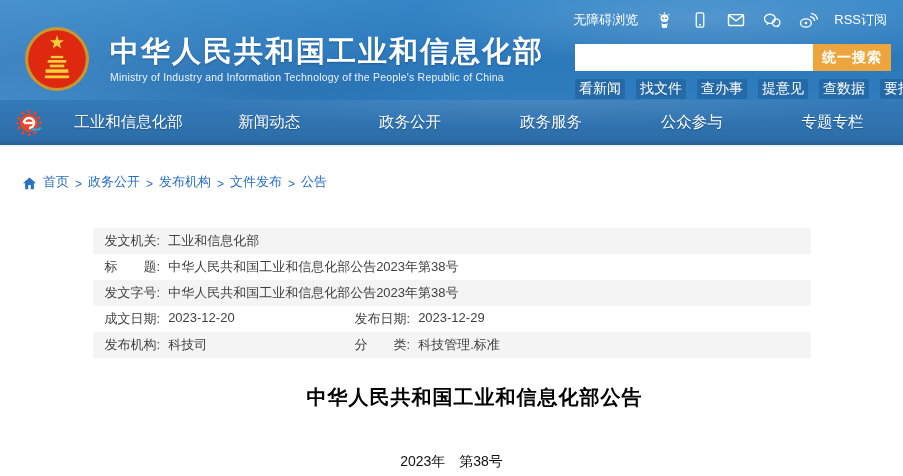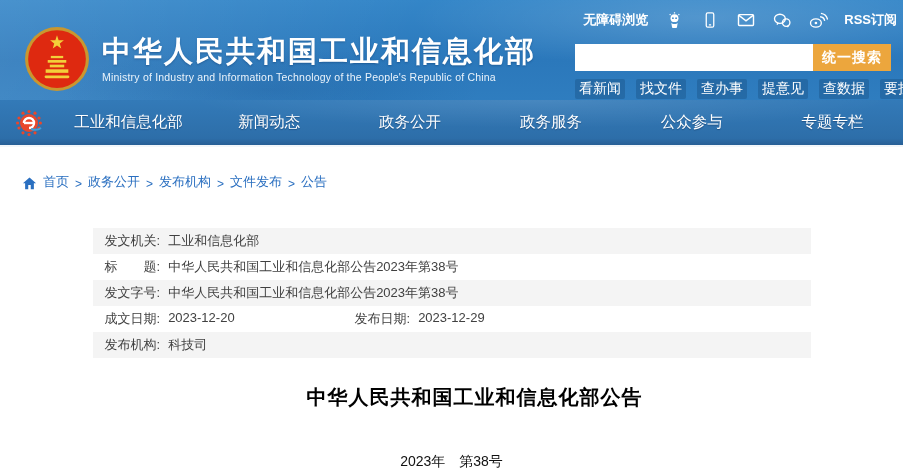--- a/index.html
+++ b/index.html
@@ -16,39 +16,38 @@
     background:
       radial-gradient(ellipse 420px 70px at 78% 18%, rgba(255,255,255,0.16), transparent 70%),
       radial-gradient(ellipse 300px 60px at 30% 90%, rgba(10,60,120,0.18), transparent 70%),
       linear-gradient(115deg, rgba(255,255,255,0.10) 0%, transparent 45%),
       linear-gradient(180deg, #3486c8 0%, #2b78bb 60%, #2f7dbf 100%);
     position: relative;
     color: #fff;
   }
   .topbar {
     position: absolute;
-    top: 10px; right: 6px;
+    top: 10px; right: 16px;
     display: flex;
     align-items: center;
     gap: 16px;
     font-size: 13px;
-    font-weight: bold;
   }
   .topbar a { color: #fff; text-decoration: none; }
   .topbar .ico { width: 20px; height: 20px; display: inline-flex; align-items: center; justify-content: center; cursor: pointer; }
   .topbar svg { display: block; }
 
   .header-main {
     position: absolute;
     left: 24px; top: 26px;
     display: flex;
     align-items: center;
   }
   .emblem { width: 66px; height: 66px; flex: 0 0 auto; }
-  .title-block { margin-left: 12px; }
+  .title-block { margin-left: 20px; }
   .site-title {
     font-size: 29px;
     font-weight: bold;
     letter-spacing: 2px;
     line-height: 1.15;
     text-shadow: 0 1px 2px rgba(0,40,90,0.35);
     white-space: nowrap;
   }
   .site-subtitle {
     font-size: 10.5px;
@@ -323,17 +322,21 @@
     <div class="meta-cell wide">
       <span class="meta-label">发布日期:</span>
       <span class="meta-value">2023-12-29</span>
     </div>
   </div>
   <div class="meta-row alt">
     <div class="meta-cell">
       <span class="meta-label">发布机构:</span>
       <span class="meta-value">科技司</span>
     </div>
+    <div class="meta-cell wide">
+      <span class="meta-label">分　　类:</span>
+      <span class="meta-value">科技管理.标准</span>
+    </div>
   </div>
 </div>
 
 <h1 class="doc-title">中华人民共和国工业和信息化部公告</h1>
 <div class="doc-number">2023年　第38号</div>
 
 </body></html>

